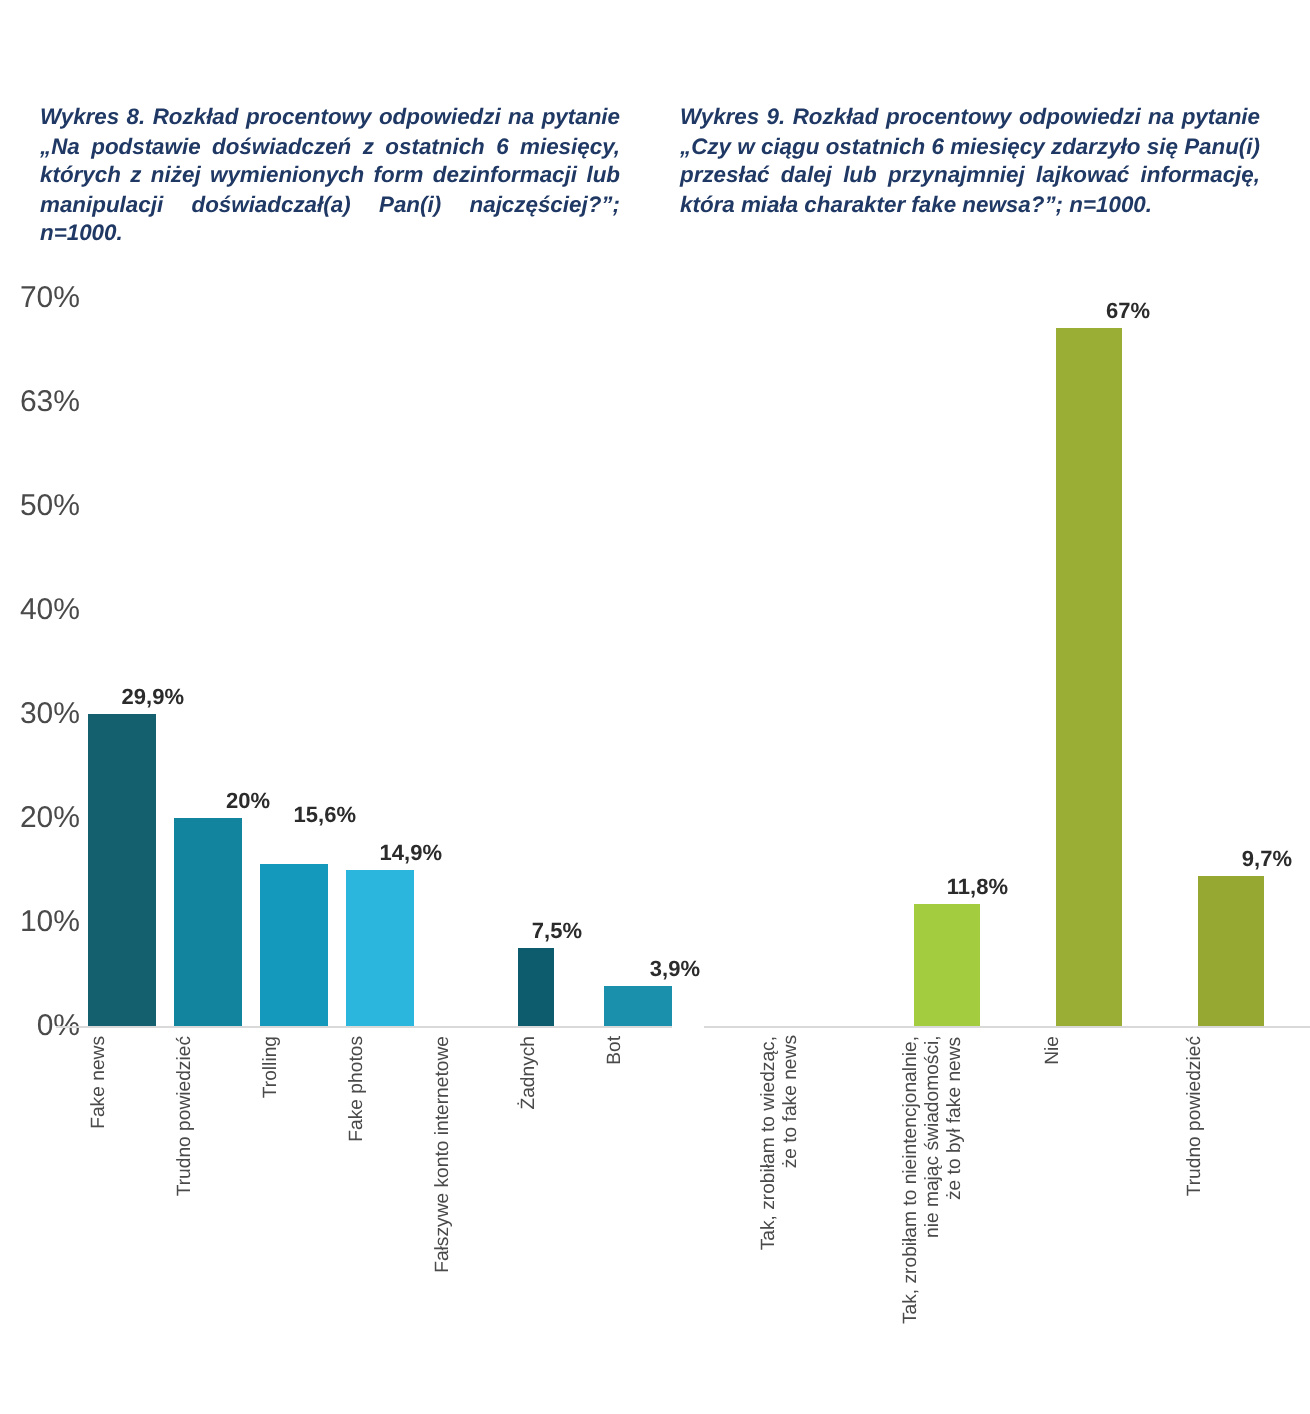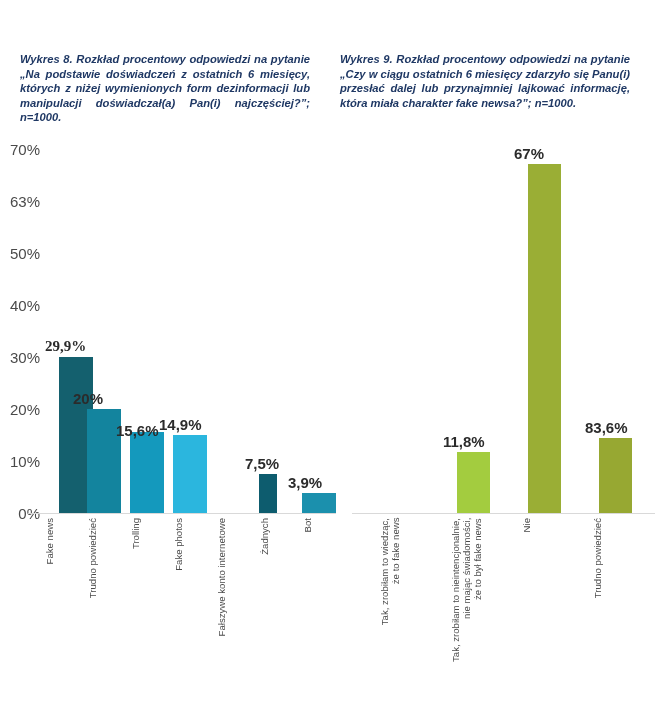--- a/index.html
+++ b/index.html
@@ -35,22 +35,22 @@
 
   .chart{position:absolute;top:0;height:400px;}
   #chart-1{left:36px;width:300px;}
   #chart-2{left:360px;width:295px;}
 
   .bars{position:absolute;left:0;right:0;top:0;height:383px;}
   .bar-slot{position:absolute;bottom:0;}
   .bar{position:absolute;bottom:0;left:0;right:0;}
   .bar-label{
     position:absolute;left:-14px;right:-14px;
-    text-align:left;
-    font-size:15px;font-weight:bold;color:#2b2b2b;
+    text-align:right;
+    font-size:11px;font-weight:bold;color:#2b2b2b;
     white-space:nowrap;
   }
   .baseline{
     position:absolute;left:-8px;right:0;top:383px;
     height:1px;background:#d9d9d9;
   }
   .cat-labels{position:absolute;left:0;right:0;top:388px;height:185px;}
   .cat{
     position:absolute;top:0;
     writing-mode:vertical-rl;
@@ -78,31 +78,31 @@
       <div class="ytick" style="top: 122.81px;">50%</div>
       <div class="ytick" style="top: 174.848px;">40%</div>
       <div class="ytick" style="top: 226.886px;">30%</div>
       <div class="ytick" style="top: 278.924px;">20%</div>
       <div class="ytick" style="top: 330.962px;">10%</div>
       <div class="ytick" style="top: 383px;">0%</div>
     </div>
 
   <div class="chart" id="chart-1">
     <div class="bars" id="bars-1">
-        <div class="bar-slot" style="left: 23px; width: 34px; height: 171.594px; font-family: Liberation Serif, serif;">
+        <div class="bar-slot" style="left: 8px; width: 34px; height: 171.594px;">
           <div class="bar" style="height: 155.594px; background: rgb(20, 96, 110);"></div>
           <div class="bar-label" style="bottom: 157.594px;">29,9%</div>
         </div>
         <div class="bar-slot" style="left: 51px; width: 34px; height: 120.076px;">
           <div class="bar" style="height: 104.076px; background: rgb(19, 132, 158);"></div>
           <div class="bar-label" style="bottom: 106.076px;">20%</div>
         </div>
         <div class="bar-slot" style="left: 94px; width: 34px; height: 97.1793px;">
           <div class="bar" style="height: 81.1793px; background: rgb(20, 153, 189);"></div>
-          <div class="bar-label" style="bottom: 74px;">15,6%</div>
+          <div class="bar-label" style="bottom: 99px;">15,6%</div>
         </div>
         <div class="bar-slot" style="left: 137px; width: 34px; height: 93.5367px;">
           <div class="bar" style="height: 77.5367px; background: rgb(43, 182, 222);"></div>
           <div class="bar-label" style="bottom: 79.5367px;">14,9%</div>
         </div>
         <div class="bar-slot" style="left: 223px; width: 18px; height: 55.0285px;">
           <div class="bar" style="height: 39.0285px; background: rgb(13, 92, 110);"></div>
           <div class="bar-label" style="bottom: 41.0285px;">7,5%</div>
         </div>
         <div class="bar-slot" style="left: 266px; width: 34px; height: 36.2948px;">
@@ -127,21 +127,21 @@
         <div class="bar-slot" style="left: 97px; width: 33px; height: 77.4049px;">
           <div class="bar" style="height: 61.4049px; background: rgb(163, 204, 63);"></div>
           <div class="bar-label" style="bottom: 63.4049px;">11,8%</div>
         </div>
         <div class="bar-slot" style="left: 168px; width: 33px; height: 364.655px;">
           <div class="bar" style="height: 348.655px; background: rgb(154, 174, 53);"></div>
           <div class="bar-label" style="bottom: 350.655px;">67%</div>
         </div>
         <div class="bar-slot" style="left: 239px; width: 33px; height: 91.4552px;">
           <div class="bar" style="height: 75.4552px; background: rgb(151, 168, 50);"></div>
-          <div class="bar-label" style="bottom: 77.4552px;">83,6%</div>
+          <div class="bar-label" style="bottom: 77.4552px;">9,7%</div>
         </div>
       </div>
     <div class="baseline"></div>
     <div class="cat-labels" id="cats-2">
         <div class="cat" style="left: 18.5px; width: 48px;">Tak, zrobiłam to wiedząc,
 że to fake news</div>
         <div class="cat" style="left: 89.5px; width: 48px;">Tak, zrobiłam to nieintencjonalnie,
 nie mając świadomości,
 że to był fake news</div>
         <div class="cat" style="left: 160.5px; width: 48px;">Nie</div>

